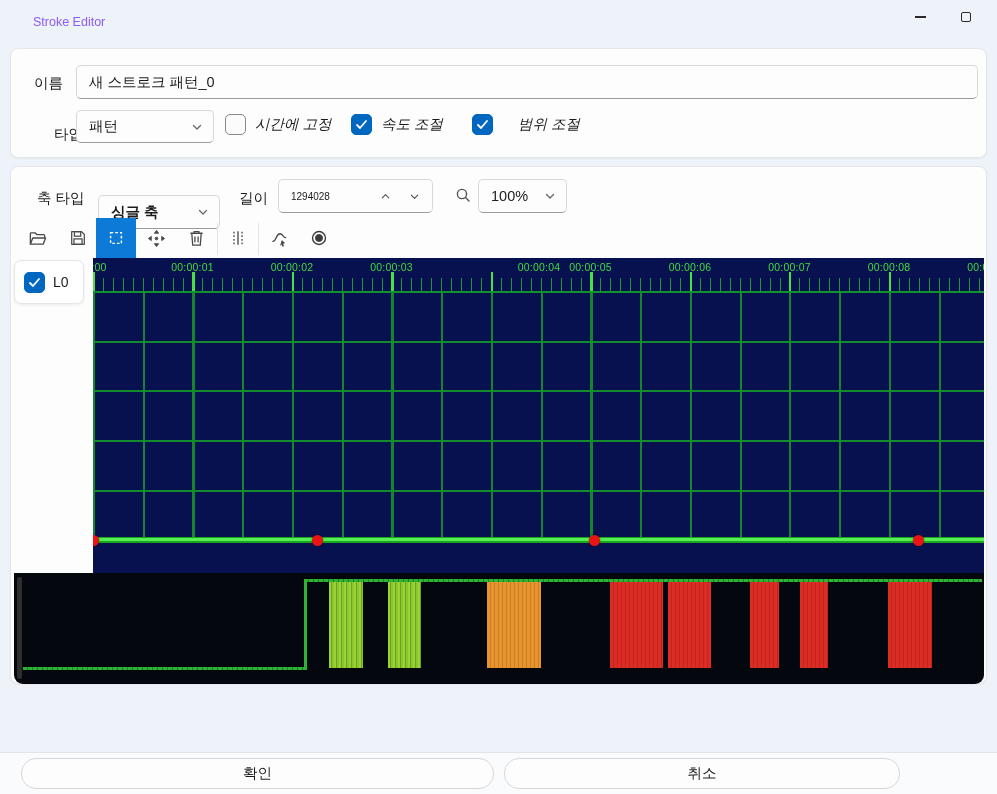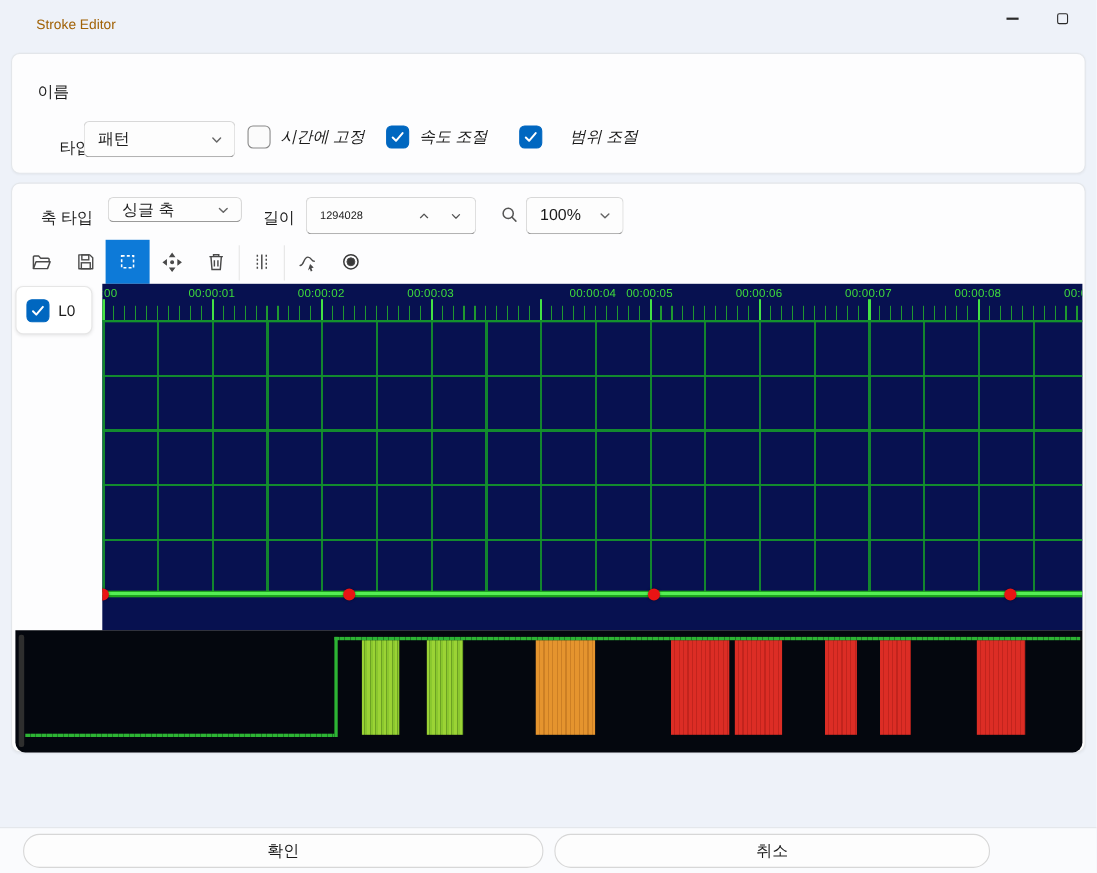--- a/index.html
+++ b/index.html
@@ -1,21 +1,21 @@
 <!DOCTYPE html>
 <html><head>
 <meta charset="utf-8">
 <style>
   * { margin:0; padding:0; box-sizing:border-box; }
   html,body { width:997px; height:794px; }
   body { font-family:"Liberation Sans","DejaVu Sans",sans-serif; background:#eef2f9; color:#1b1b1b; position:relative; overflow:hidden; border-top-left-radius:8px; }
   .abs { position:absolute; }
   .panel { position:absolute; background:#fdfdfe; border:1px solid #e3e6ea; border-radius:8px; box-shadow:0 1px 2px rgba(0,0,0,.04); }
   .lbl { font-size:14.5px; color:#1b1b1b; }
-  .titlebar { position:absolute; left:33px; top:15px; font-size:12.5px; color:#a16207; }
+  .titlebar { position:absolute; left:33px; top:15px; font-size:12.5px; color:#8b5cf6; }
   .wbtn { position:absolute; width:44px; height:30px; top:2px; display:flex; align-items:center; justify-content:center; }
   .min-glyph { width:11px; height:1.4px; background:#2a2a2a; }
   .max-glyph { width:10px; height:10px; border:1.4px solid #2a2a2a; border-radius:2px; }
   input.txt { position:absolute; border:1px solid #d8d8d8; border-bottom:1px solid #9a9a9a; border-radius:5px; background:#fdfdfd; font-family:inherit; font-size:14.5px; padding:0 12px; color:#1b1b1b; outline:none; }
   .select { position:absolute; border:1px solid #d8d8d8; border-bottom:1px solid #9a9a9a; border-radius:5px; background:#fdfdfd; display:flex; align-items:center; justify-content:space-between; padding:0 10px 0 12px; font-size:14.5px; }
   .chev { width:12px; height:12px; flex:0 0 auto; }
   .cbrow { position:absolute; display:flex; align-items:center; gap:9px;font-style:italic; }
   .cb { width:21px; height:21px; border:1px solid #898989; border-radius:5px; background:#fbfbfb; display:flex; align-items:center; justify-content:center; }
   .cb svg { visibility:hidden; }
   .cb.on { background:#0067c0; border-color:#0067c0; }
@@ -62,20 +62,21 @@
 <div class="titlebar">Stroke Editor</div>
 <div class="wbtn" style="left:898px;">
     <div class="min-glyph"></div>
   </div>
 <div class="wbtn" style="left:944px;">
     <div class="max-glyph"></div>
   </div>
 
 <div class="panel" style="left:10px; top:48px; width:977px; height:110px;">
   <span class="lbl abs" style="left:23px; top:25px;">이름</span>
+  <input class="txt" style="left: 65px; top: 16px; width: 902px; height: 34px;" value="새 스트로크 패턴_0">
   <span class="lbl abs" style="left:23px; top:76px;margin-left:20px;">타입</span>
   <div class="select" style="left:65px; top:61px; width:138px; height:33px;">
     <span>패턴</span>
     <svg class="chev" viewBox="0 0 12 12" fill="none">
         <path d="M2.5 4.5 L6 8 L9.5 4.5" stroke="#666" stroke-width="1.3" stroke-linecap="round" stroke-linejoin="round"></path>
       </svg>
   </div>
   <div class="cbrow" style="left:214px; top:65px;">
     <span class="cb">
         <svg width="13" height="13" viewBox="0 0 13 13">
@@ -98,21 +99,21 @@
           <path d="M2 7 L5 10 L11 3" stroke="#fff" stroke-width="1.8" fill="none" stroke-linecap="round" stroke-linejoin="round"></path>
         </svg>
       </span>
     <span class="lbl">범위 조절</span>
   </div>
 </div>
 
 <div class="panel" style="left:10px; top:166px; width:977px; height:518px;">
 
   <span class="lbl abs" style="left:26px; top:22px;">축 타입</span>
-  <div class="select" style="left:87px; top:12px; width:122px; height:23px;">
+  <div class="select" style="left:87px; top:28px; width:122px; height:34px;font-weight:bold;">
     <span>싱글 축</span>
     <svg class="chev" viewBox="0 0 12 12" fill="none">
         <path d="M2.5 4.5 L6 8 L9.5 4.5" stroke="#666" stroke-width="1.3" stroke-linecap="round" stroke-linejoin="round"></path>
       </svg>
   </div>
   <span class="lbl abs" style="left:228px; top:22px;">길이</span>
   <div class="select" style="left:267px; top:12px; width:155px; height:34px; justify-content:flex-start;">
     <span style="font-size:10px;">1294028</span>
   </div>
   <div class="spin" style="left:363px; top:18px;">

